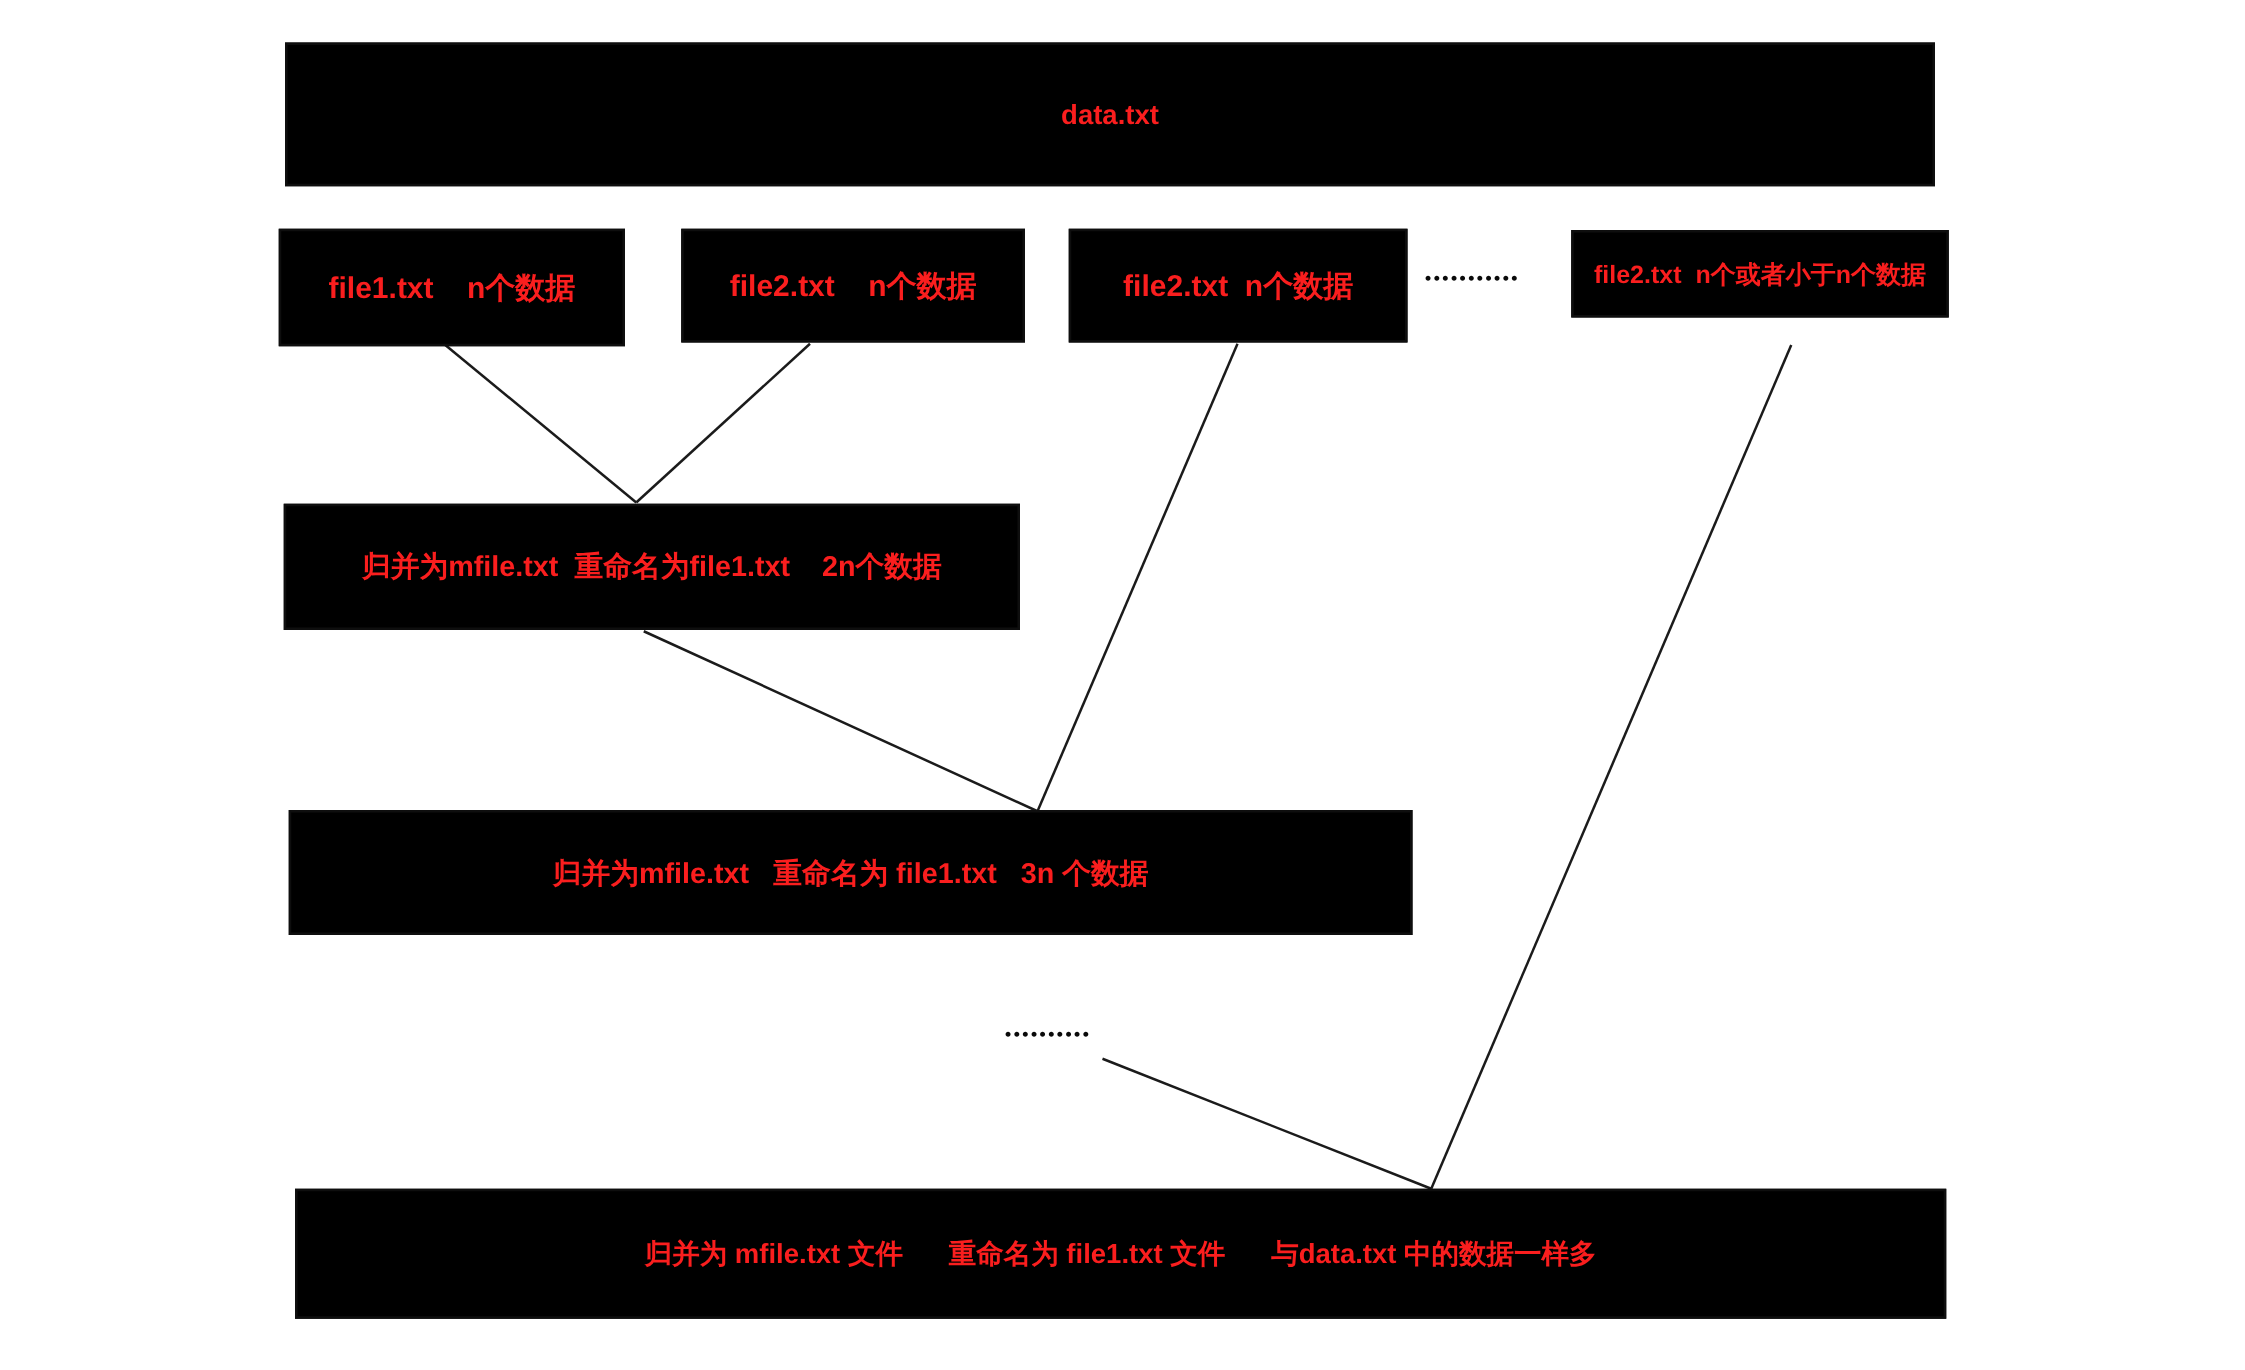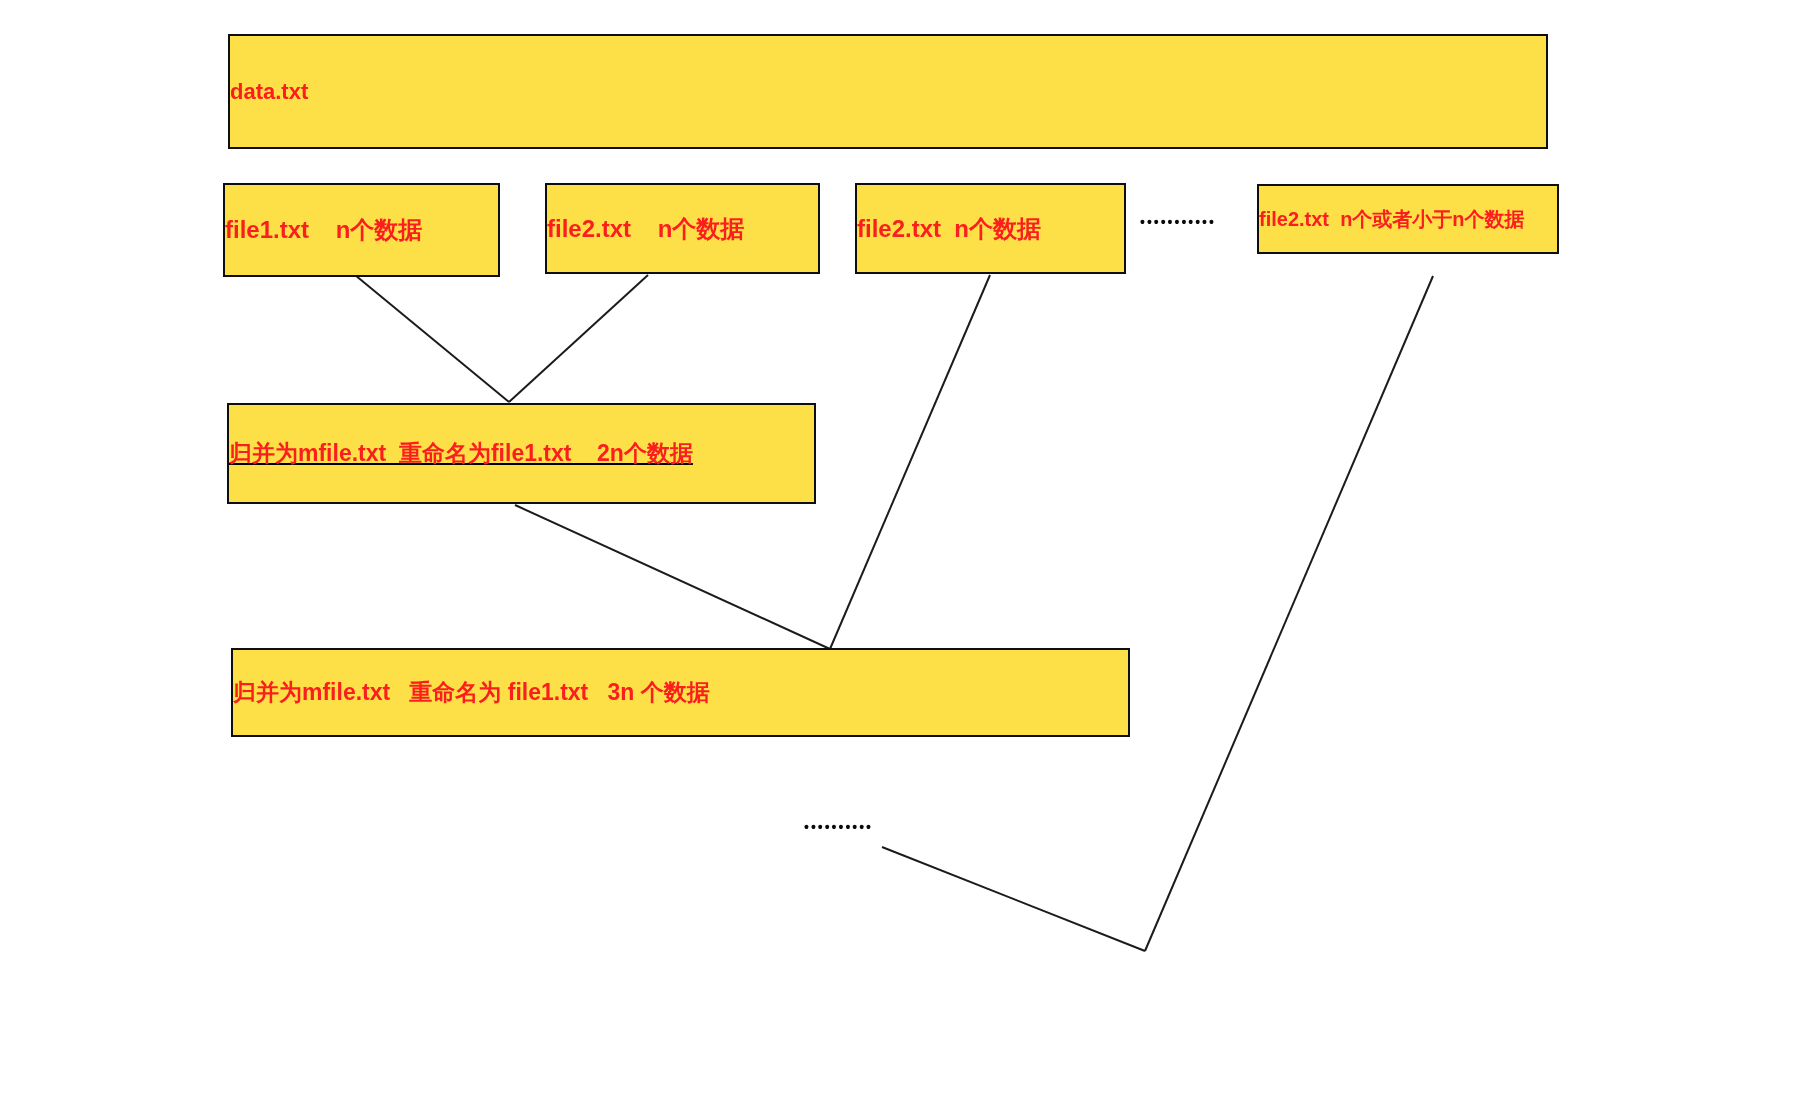--- a/index.html
+++ b/index.html
@@ -7,25 +7,26 @@
     position: relative;
     width: 1796px;
     height: 1096px;
     background: #ffffff;
     font-family: "Liberation Sans", sans-serif;
     overflow: hidden;
   }
   #wires { position: absolute; left: 0; top: 0; width: 1796px; height: 1096px; }
   .box {
     position: absolute;
-    background: #fde047;
+    background: #000000;
     border: 2px solid #0e0e0e;
     box-sizing: border-box;
     display: flex;
     align-items: center;
+    justify-content: center;
   }
   .box .label {
     color: #fa1e1e;
     font-weight: bold;
     white-space: pre;
     text-align: center;
   }
   .fs22 { font-size: 22px; }
   .fs24 { font-size: 24px; }
   .fs23 { font-size: 23px; }
@@ -38,21 +39,21 @@
     letter-spacing: 2px;
     white-space: pre;
   }
   
   #box-data      { left: 228px;  top: 34px;  width: 1320px; height: 115px; }
   #box-file1     { left: 223px;  top: 183px; width: 277px;  height: 94px;  }
   #box-file2a    { left: 545px;  top: 183px; width: 275px;  height: 91px;  }
   #box-file2b    { left: 855px;  top: 183px; width: 271px;  height: 91px;  }
   #box-file2c    { left: 1257px; top: 184px; width: 302px;  height: 70px;  }
   #box-merge2n   { left: 227px;  top: 403px; width: 589px;  height: 101px; text-decoration: underline; }
-  #box-merge3n   { left: 231px;  top: 648px; width: 899px;  height: 89px; }
+  #box-merge3n   { left: 231px;  top: 648px; width: 899px;  height: 100px; }
   #box-mergeall  { left: 236px;  top: 951px; width: 1321px; height: 104px; }
   #dots-row2     { left: 1140px; top: 214px; }
   #dots-middle   { left: 804px;  top: 819px; }
 </style>
 </head>
 <body>
 
 <div id="canvas">
 
   <svg id="wires" viewBox="0 0 1796 1096" xmlns="http://www.w3.org/2000/svg">
@@ -89,14 +90,17 @@
   <div class="box" id="box-merge2n">
     <span class="label fs23">归并为mfile.txt  重命名为file1.txt    2n个数据</span>
   </div>
 
   <div class="box" id="box-merge3n">
     <span class="label fs23">归并为mfile.txt   重命名为 file1.txt   3n 个数据</span>
   </div>
 
   <span class="ellipsis" id="dots-middle">••••••••••</span>
 
+  <div class="box" id="box-mergeall">
+    <span class="label fs22">归并为 mfile.txt 文件      重命名为 file1.txt 文件      与data.txt 中的数据一样多</span>
+  </div>
 
 </div>
 
 </body></html>

